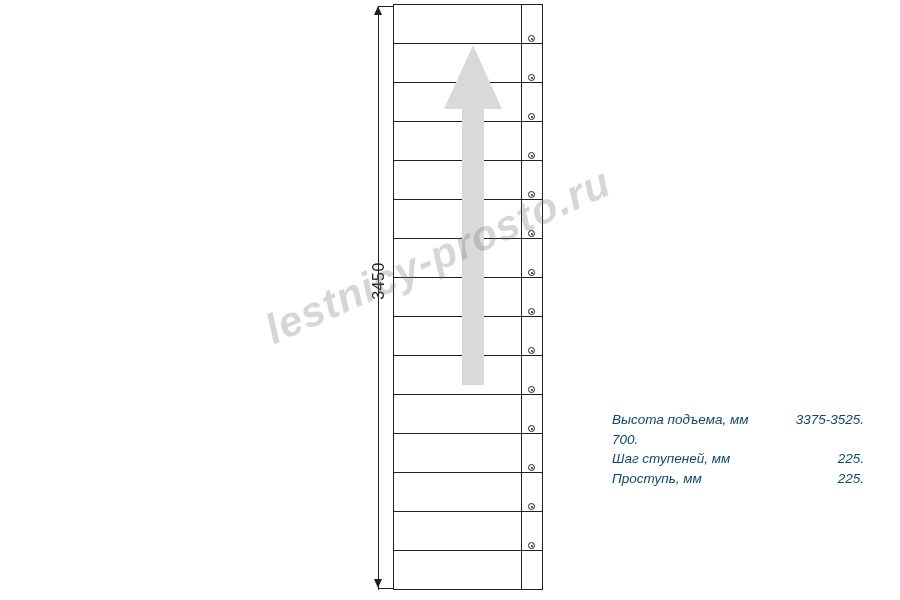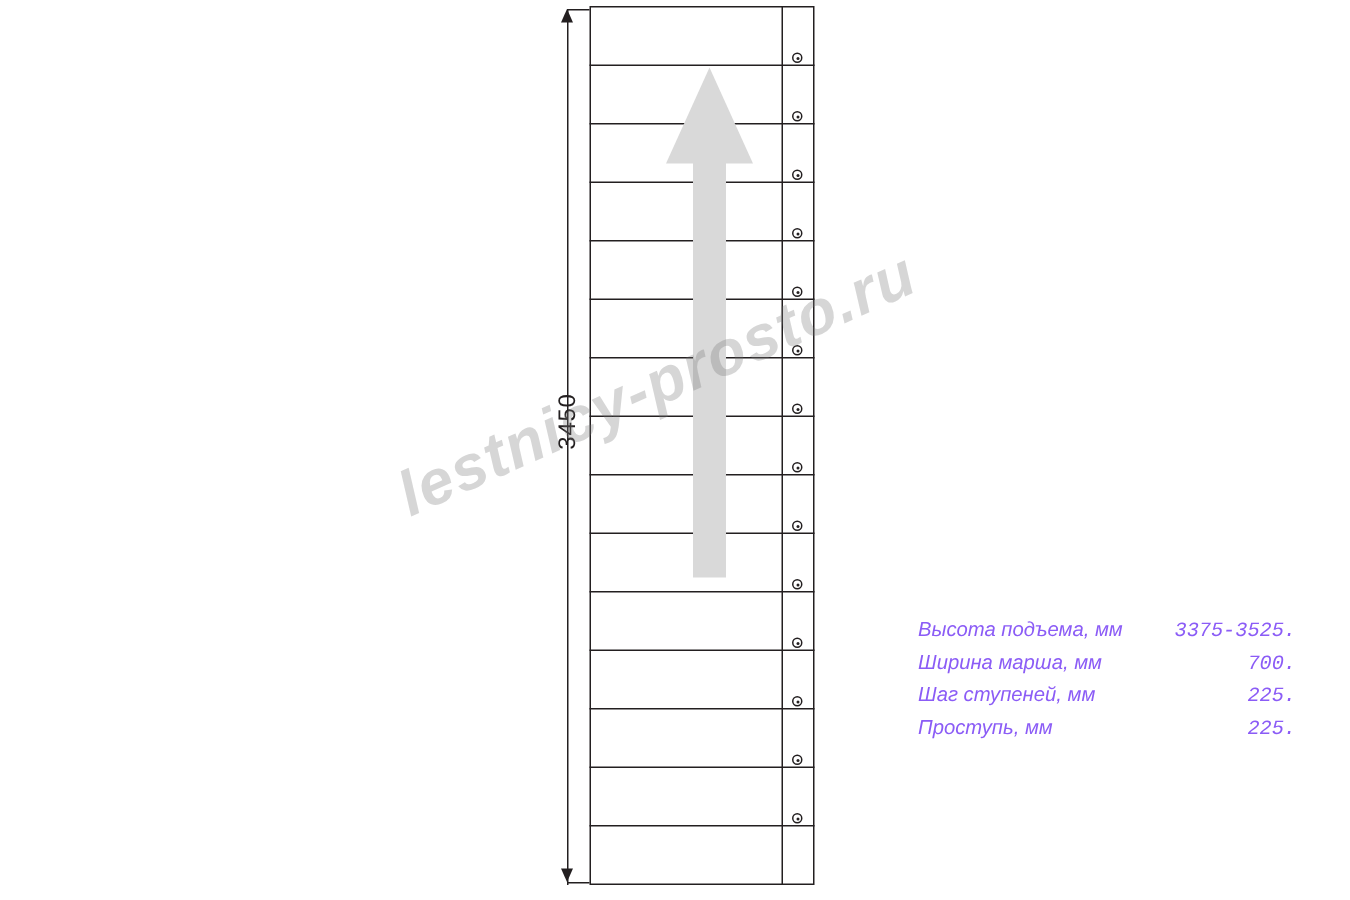--- a/index.html
+++ b/index.html
@@ -155,35 +155,34 @@
   }
 
   
   #spec-table {
     position: absolute;
     left: 612px;
     top: 410px;
     width: 252px;
     font-style: italic;
     font-size: 13.5px;
-    color: #8b5cf6;
+    color: #0c4a6e;
   }
   .spec-row {
     display: flex;
     justify-content: space-between;
     align-items: baseline;
     line-height: 19.5px;
   }
   .spec-label {
     white-space: nowrap;
   }
   .spec-value {
     white-space: nowrap;
     text-align: right;
-    font-family: Liberation Mono, monospace;
   }
 
   
   #watermark {
     position: absolute;
     left: 228px;
     top: 232px;
     width: 420px;
     text-align: center;
     font-size: 42px;
@@ -250,21 +249,20 @@
     <div class="arrow-head"></div>
     <div class="arrow-shaft"></div>
   </div>
 
   <div id="spec-table">
     <div class="spec-row">
       <span class="spec-label">Высота подъема, мм</span>
       <span class="spec-value">3375-3525.</span>
     </div>
     <div class="spec-row">
-      <span class="spec-label">Ширина марша, мм</span>
       <span class="spec-value">700.</span>
     </div>
     <div class="spec-row">
       <span class="spec-label">Шаг ступеней, мм</span>
       <span class="spec-value">225.</span>
     </div>
     <div class="spec-row">
       <span class="spec-label">Проступь, мм</span>
       <span class="spec-value">225.</span>
     </div>

